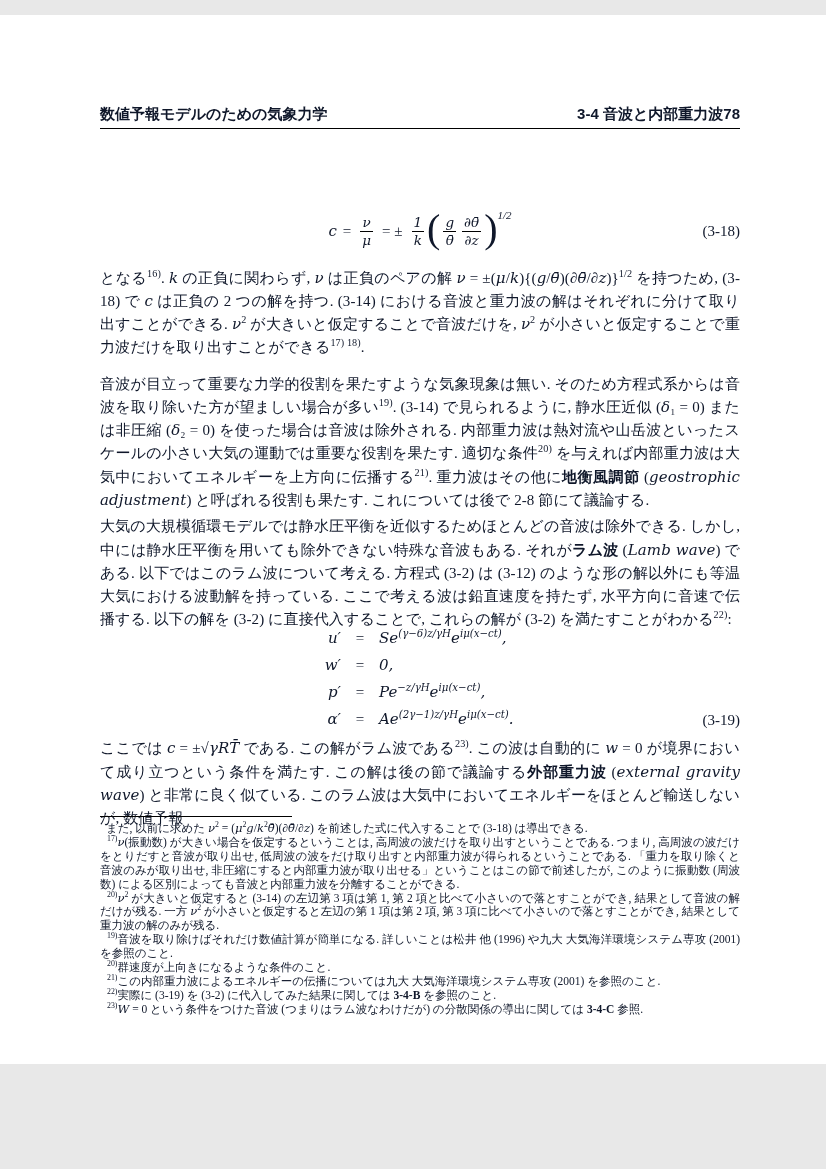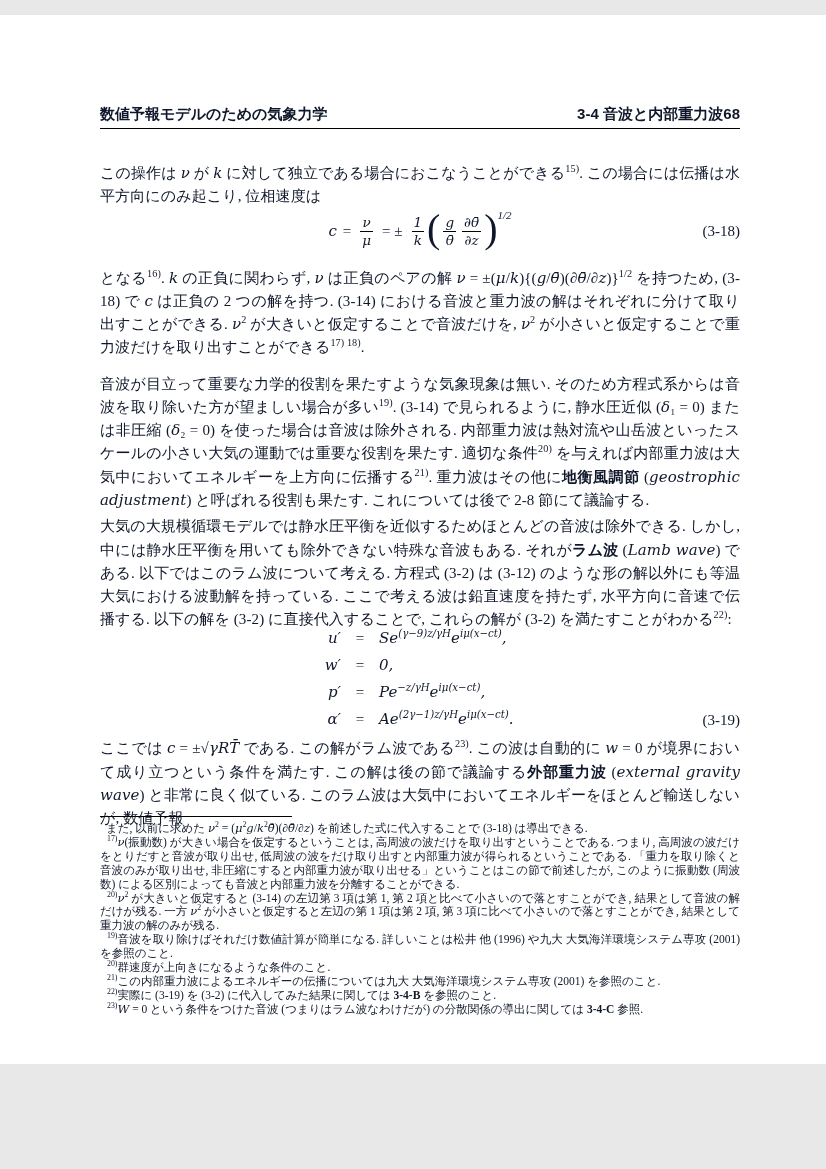--- a/index.html
+++ b/index.html
@@ -50,26 +50,25 @@
 </style>
 </head>
 <body>
 
 <div class="page">
 
   <div class="abs hdr">
     <span>数値予報モデルのための気象力学</span>
     <span class="right">
       <span>3-4 音波と内部重力波</span>
-      <span>68</span>
+      <span>78</span>
     </span>
   </div>
   <div class="abs hdr-rule"></div>
 
-  <div class="abs para" style="top:147px;">この操作は <i>ν</i> が <i>k</i> に対して独立である場合におこなうことができる<sup>15)</sup>. この場合には伝播は水平方向にのみ起こり, 位相速度は</div>
 
   <div class="abs equation" style="top:188px;height:56px;">
     <span class="math">c</span>
     <span class="rom" style="margin:0 6px;">=</span>
     <span class="frac math">
         <span class="fnum">ν</span>
         <span class="fden">μ</span>
       </span>
     <span class="rom" style="margin:0 6px;">= ±</span>
     <span class="frac math">
@@ -93,21 +92,21 @@
   <div class="abs para" style="top:252px;">となる<sup>16)</sup>. <i>k</i> の正負に関わらず, <i>ν</i> は正負のペアの解 <i>ν</i> = ±(<i>μ</i>/<i>k</i>){(<i>g</i>/<i>θ̄</i>)(∂<i>θ̄</i>/∂<i>z</i>)}<sup>1/2</sup> を持つため, (3-18) で <i>c</i> は正負の 2 つの解を持つ. (3-14) における音波と重力波の解はそれぞれに分けて取り出すことができる. <i>ν</i><sup>2</sup> が大きいと仮定することで音波だけを, <i>ν</i><sup>2</sup> が小さいと仮定することで重力波だけを取り出すことができる<sup>17) 18)</sup>.</div>
 
   <div class="abs para" style="top:358px;">音波が目立って重要な力学的役割を果たすような気象現象は無い. そのため方程式系からは音波を取り除いた方が望ましい場合が多い<sup>19)</sup>. (3-14) で見られるように, 静水圧近似 (<i>δ</i>₁ = 0) または非圧縮 (<i>δ</i>₂ = 0) を使った場合は音波は除外される. 内部重力波は熱対流や山岳波といったスケールの小さい大気の運動では重要な役割を果たす. 適切な条件<sup>20)</sup> を与えれば内部重力波は大気中においてエネルギーを上方向に伝播する<sup>21)</sup>. 重力波はその他に<b>地衡風調節</b> (<i>geostrophic adjustment</i>) と呼ばれる役割も果たす. これについては後で 2-8 節にて議論する.</div>
 
   <div class="abs para" style="top:500px;">大気の大規模循環モデルでは静水圧平衡を近似するためほとんどの音波は除外できる. しかし, 中には静水圧平衡を用いても除外できない特殊な音波もある. それが<b>ラム波</b> (<i>Lamb wave</i>) である. 以下ではこのラム波について考える. 方程式 (3-2) は (3-12) のような形の解以外にも等温大気における波動解を持っている. ここで考える波は鉛直速度を持たず, 水平方向に音速で伝播する. 以下の解を (3-2) に直接代入することで, これらの解が (3-2) を満たすことがわかる<sup>22)</sup>:</div>
 
   <div class="abs eqgroup" style="top:610px;">
     <div class="eqrow">
       <span class="lhs math">u′</span>
         <span class="rel">=</span>
-        <span class="rhs math">Se<sup>(γ−9)z/γH</sup>e<sup>iμ(x−ct)</sup>,</span>
+        <span class="rhs math">Se<sup>(γ−6)z/γH</sup>e<sup>iμ(x−ct)</sup>,</span>
     </div>
     <div class="eqrow">
       <span class="lhs math">w′</span>
         <span class="rel">=</span>
         <span class="rhs math">0,</span>
     </div>
     <div class="eqrow">
       <span class="lhs math">p′</span>
         <span class="rel">=</span>
         <span class="rhs math">Pe<sup>−z/γH</sup>e<sup>iμ(x−ct)</sup>,</span>

